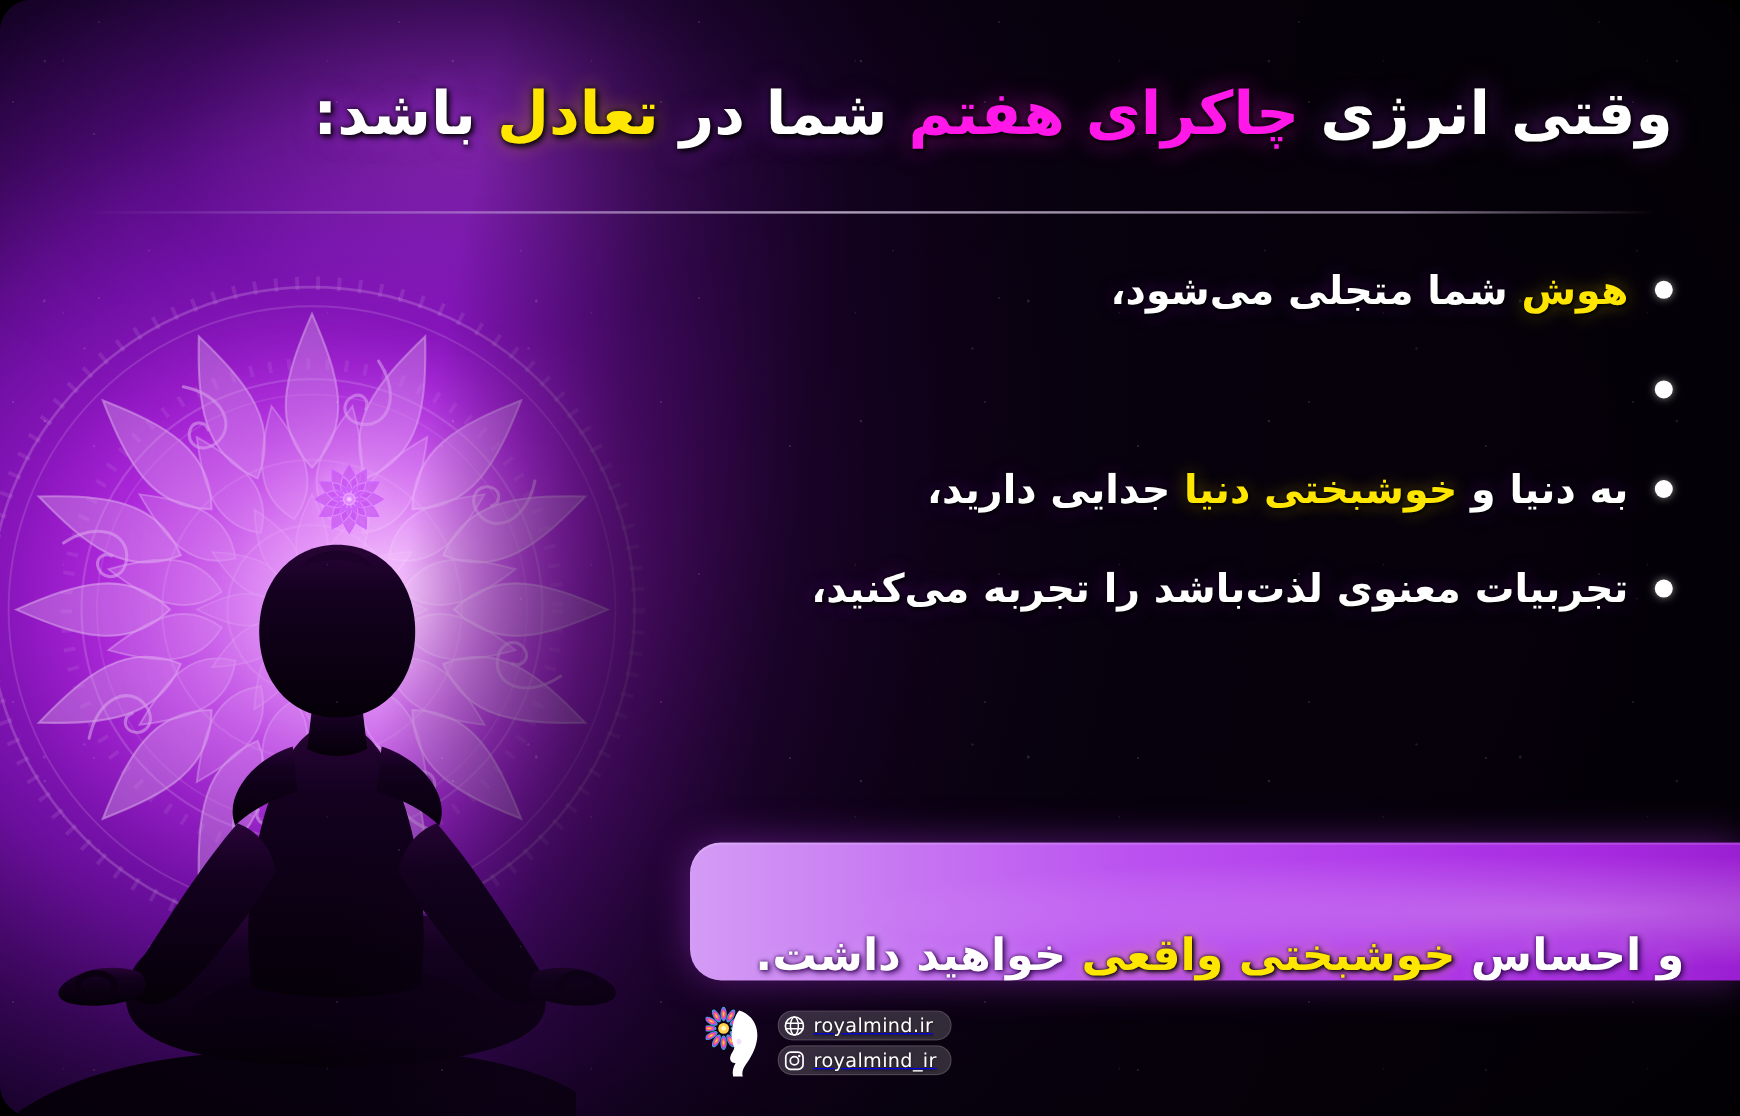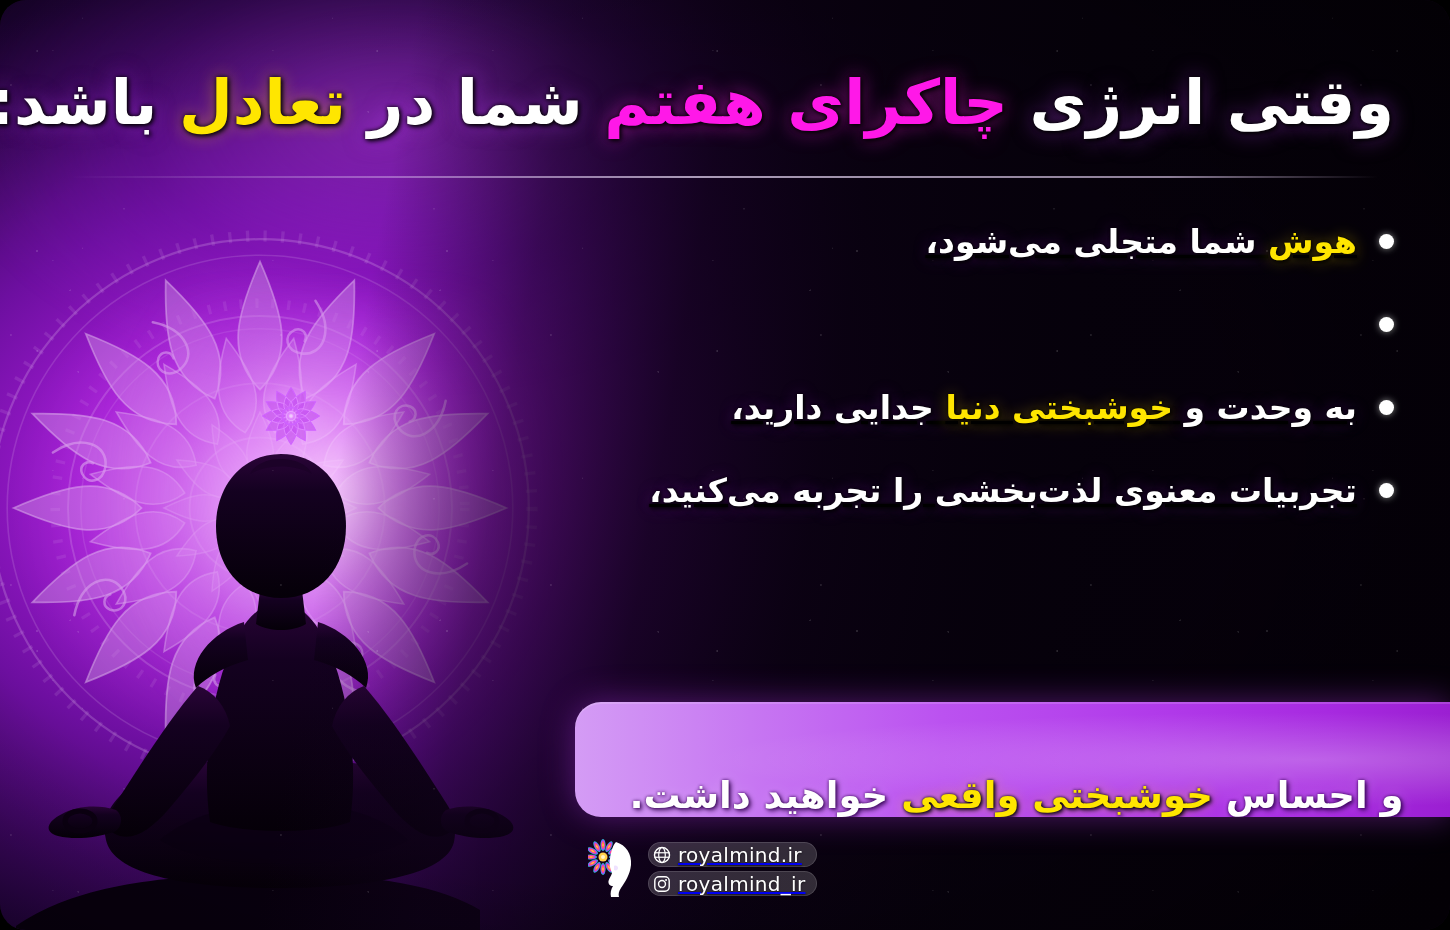--- a/index.html
+++ b/index.html
@@ -95,21 +95,21 @@
     pointer-events:none;
   }
   .figure svg{ width:100%; height:100%; display:block; }
 
   
   .title{
     position:absolute; right:56px; top:66px; width:1080px;
     text-align:center;
     font-family:"DejaVu Sans", sans-serif;
     font-weight:bold;
-    font-size:62px;
+    font-size:50px;
     line-height:1.18;
     color:#ffffff;
     letter-spacing:0;
     text-shadow:
       0 0 4px rgba(0,0,0,.95),
       2px 2px 5px rgba(0,0,0,.9),
       0 0 22px rgba(175,60,230,.55);
     white-space:nowrap;
     direction:rtl;
   }
@@ -118,21 +118,20 @@
 
   .divider{
     position:absolute; right:72px; top:176px; width:1308px; height:2px;
     background:linear-gradient(to left, rgba(255,255,255,0) 0%, rgba(225,205,240,.62) 16%, rgba(235,220,248,.70) 52%, rgba(200,170,225,.30) 86%, rgba(255,255,255,0) 100%);
   }
 
   
   .bullets{
     position:absolute; right:0; top:200px; width:1176px;
     direction:rtl;
-    text-decoration:underline;
   }
   .bullet-row{
     display:flex;
     align-items:center;
     justify-content:flex-start;
     height:83px;
     padding-right:56px;
   }
   .dot{
     flex:0 0 auto;
@@ -208,21 +207,21 @@
     height:25px;
     padding:0 12px 0 5px;
     border-radius:13px;
     background:rgba(255,255,255,.17);
     box-shadow:inset 0 0 0 1px rgba(255,255,255,.13);
   }
   .handle-ico{ width:18px; height:18px; flex:0 0 auto; display:block; }
   .handle-ico svg{ width:100%; height:100%; display:block; }
   .handle-text{
     font-family:"DejaVu Sans", sans-serif;
-    font-size:20px;
+    font-size:16px;
     font-weight:normal;
     color:#ffffff;
     letter-spacing:.3px;
     white-space:nowrap;
     text-shadow:0 1px 2px rgba(0,0,0,.55);
   }
 </style>
 </head>
 <body>
 
@@ -467,25 +466,25 @@
   <ul class="bullets" id="bullet-list">
       <li class="bullet-row">
         <span class="dot"></span>
         <span class="bullet-text"><span class="hl">هوش</span><span> شما متجلی می‌شود،</span></span>
       </li>
       <li class="bullet-row">
         <span class="dot"></span>
       </li>
       <li class="bullet-row">
         <span class="dot"></span>
-        <span class="bullet-text"><span>به وحدت و </span><span class="hl">خوشبختی دنیا</span><span> جدایی دارید،</span></span>
+        <span class="bullet-text"><span>به دنیا و </span><span class="hl">خوشبختی دنیا</span><span> جدایی دارید،</span></span>
       </li>
       <li class="bullet-row">
         <span class="dot"></span>
-        <span class="bullet-text"><span>تجربیات معنوی لذت‌بخشی را تجربه می‌کنید،</span></span>
+        <span class="bullet-text"><span>تجربیات معنوی لذت‌باشد را تجربه می‌کنید،</span></span>
       </li>
     </ul>
 
   <div class="highlight-box">
     <div class="highlight-text" id="highlight-text"><span>و احساس </span><span class="hl">خوشبختی واقعی</span><span> خواهید داشت.</span></div>
   </div>
 
   <div class="footer">
 
     <div class="brand-logo">

